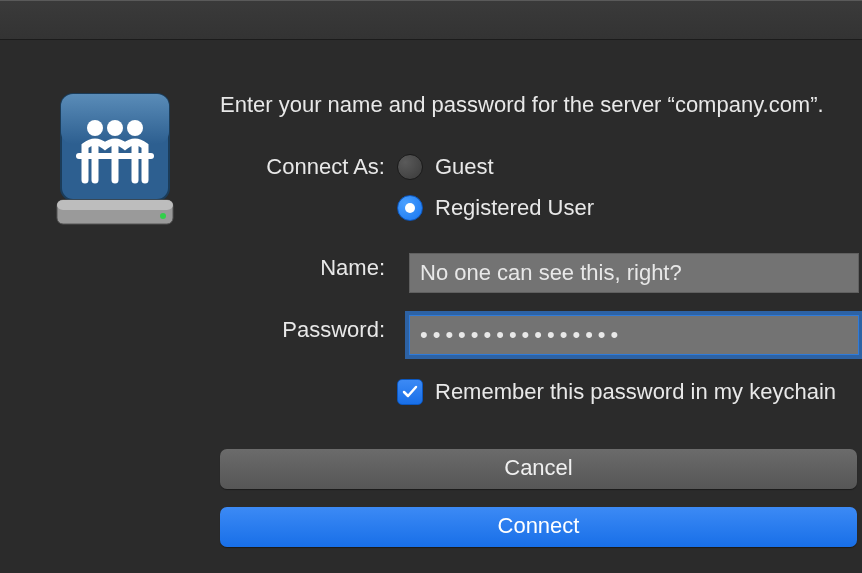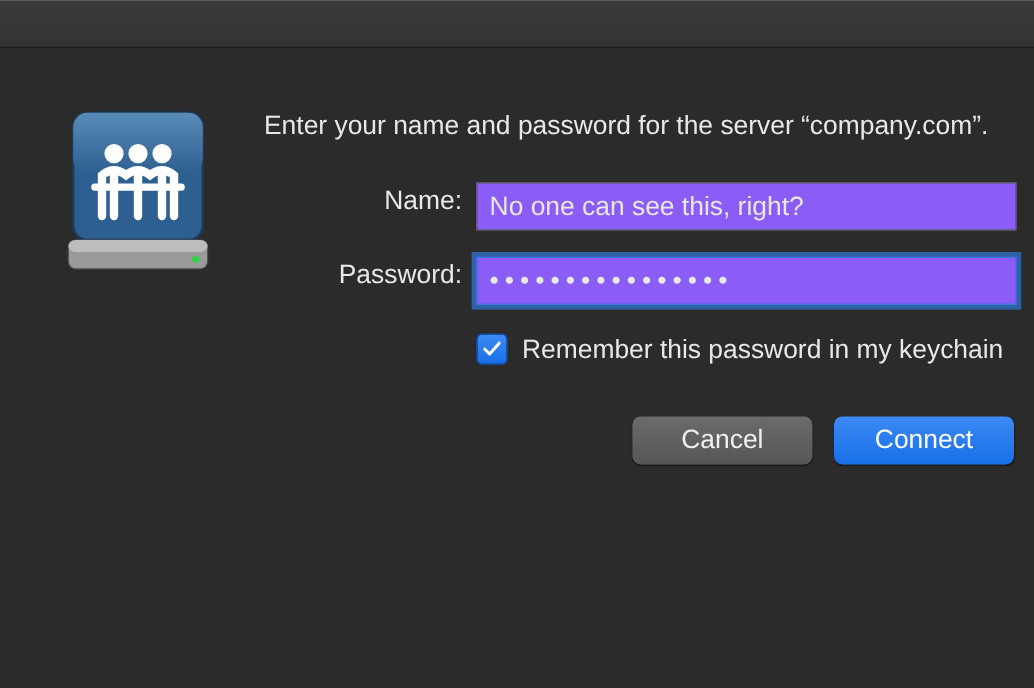--- a/index.html
+++ b/index.html
@@ -85,26 +85,27 @@
     background: #ffffff;
   }
   .radio-label {
     font-size: 22px;
   }
   .field-block { margin-top: 30px; }
   input.text-field {
     font-family: inherit;
     font-size: 22px;
     color: #e8e8e8;
-    background: #8b5cf6;
+    background: #737373;
     border: 1px solid #606060;
     padding: 6px 10px;
     width: 450px;
     box-sizing: border-box;
     outline: none;
+    margin-left: 12px;
   }
   input.text-field.focused {
     border: 1px solid #2f7bd9;
     box-shadow: 0 0 0 4px rgba(47,123,217,0.7);
   }
   .pwd-field {
     letter-spacing: 5px;
     font-size: 18px;
     padding-top:8px;
     padding-bottom:8px;
@@ -127,20 +128,21 @@
     justify-content: center;
     margin-right: 12px;
   }
   .check svg { display:block; }
   .buttons {
     display: flex;
     justify-content: flex-end;
     gap: 18px;
     margin-top: 42px;
     padding-right: 2px;
+    flex-direction: column;
   }
   .btn {
     font-family: inherit;
     font-size: 22px;
     border: none;
     border-radius: 7px;
     padding: 6px 28px 8px 28px;
     min-width: 150px;
     text-align: center;
     cursor: default;
@@ -192,20 +194,32 @@
           <rect x="2" y="110" width="116" height="24" rx="6" ry="6" fill="#9a9a9a" stroke="#555" stroke-width="1"></rect>
           <rect x="2" y="110" width="116" height="10" rx="6" ry="6" fill="#bdbdbd"></rect>
           <circle cx="108" cy="126" r="3" fill="#32d04a"></circle>
         </svg>
       </div>
     </div>
 
     <div class="main-col">
       <div class="heading">Enter your name and password for the server “company.com”.</div>
 
+      <div class="radio-group">
+        <div class="row">
+          <div class="label-cell">Connect As:</div>
+          <span class="radio unchecked"></span>
+          <span class="radio-label">Guest</span>
+        </div>
+        <div class="row">
+          <div class="label-cell"></div>
+          <span class="radio checked"></span>
+          <span class="radio-label">Registered User</span>
+        </div>
+      </div>
 
       <div class="field-block">
         <div class="field-row">
           <div class="label-cell">Name:</div>
           <input class="text-field" type="text" value="No one can see this, right?" style="">
         </div>
         <div class="field-row">
           <div class="label-cell">Password:</div>
           <input class="text-field focused pwd-field" type="text" value="••••••••••••••••" style="">
         </div>

